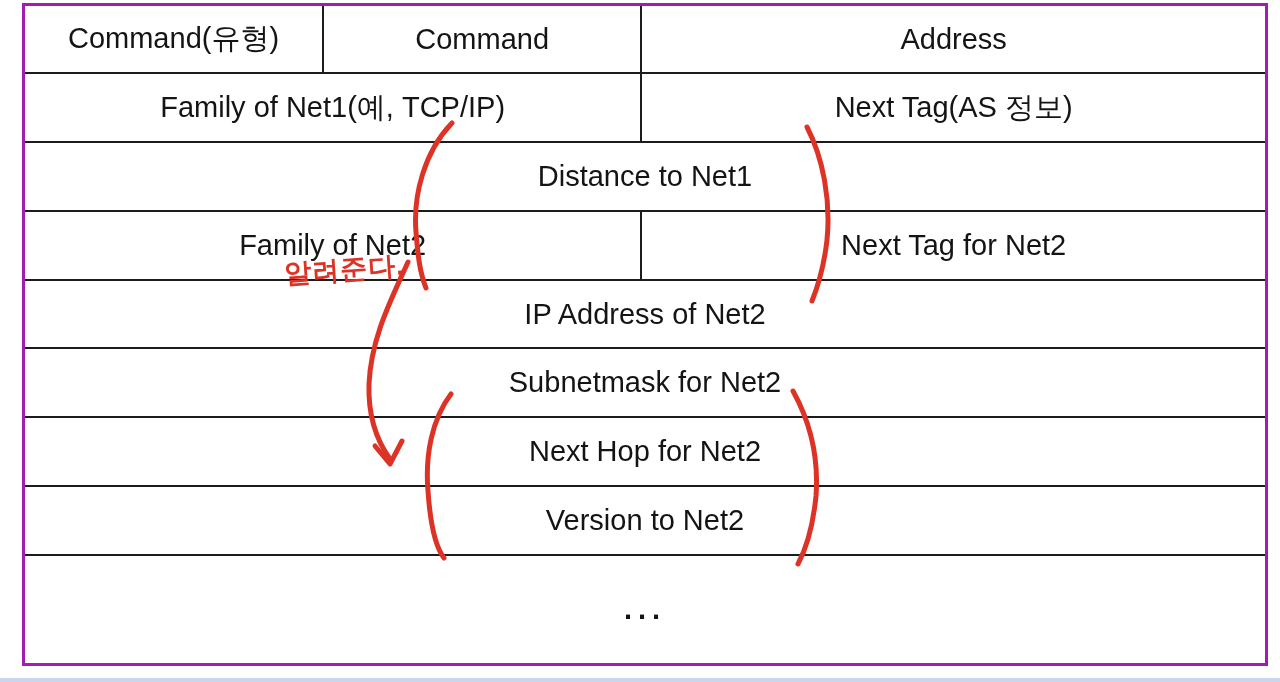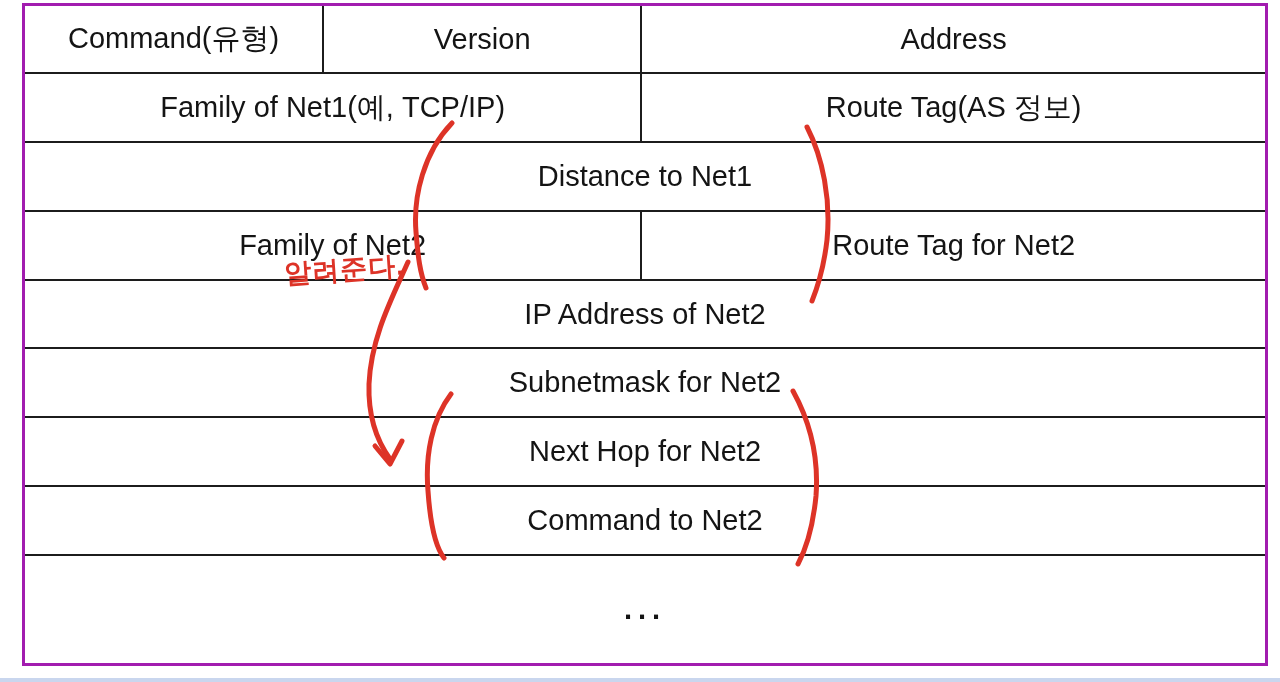--- a/index.html
+++ b/index.html
@@ -43,45 +43,45 @@
 
   <table class="packet">
     <colgroup>
       <col style="width:24.1%">
       <col style="width:25.6%">
       <col style="width:50.3%">
     </colgroup>
     <tbody id="tbody">
         <tr>
           <td colspan="1">Command(유형)</td>
-          <td colspan="1">Version</td>
+          <td colspan="1">Command</td>
           <td colspan="1">Address</td>
         </tr>
         <tr>
           <td colspan="2">Family of Net1(예, TCP/IP)</td>
-          <td colspan="1">Route Tag(AS 정보)</td>
+          <td colspan="1">Next Tag(AS 정보)</td>
         </tr>
         <tr>
           <td colspan="3">Distance to Net1</td>
         </tr>
         <tr>
           <td colspan="2">Family of Net2</td>
-          <td colspan="1">Route Tag for Net2</td>
+          <td colspan="1">Next Tag for Net2</td>
         </tr>
         <tr>
           <td colspan="3">IP Address of Net2</td>
         </tr>
         <tr>
           <td colspan="3">Subnetmask for Net2</td>
         </tr>
         <tr>
           <td colspan="3">Next Hop for Net2</td>
         </tr>
         <tr>
-          <td colspan="3">Command to Net2</td>
+          <td colspan="3">Version to Net2</td>
         </tr>
         <tr class="tall">
           <td colspan="3" class="dots">...</td>
         </tr>
       </tbody>
   </table>
 
   <svg class="overlay" width="1280" height="682" viewBox="0 0 1280 682">
     <g fill="none" stroke-width="5" stroke-linecap="round" stroke-linejoin="round" class="anno-group">
       <path class="anno" d="M 452 123 C 424 152 413 196 416 232 C 418 257 420 273 426 288" stroke="#dd3327"></path>

